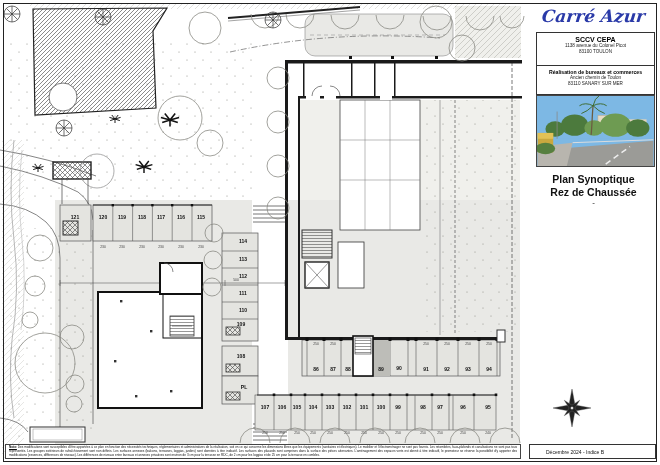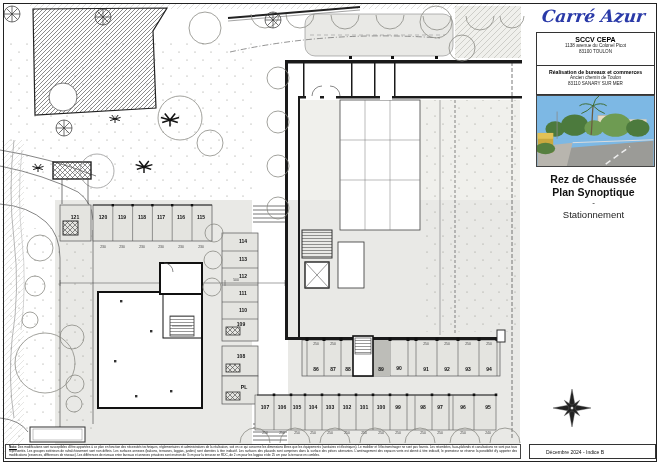--- a/index.html
+++ b/index.html
@@ -396,24 +396,23 @@
         <polygon points="0,52 36,48 30,72 0,72" fill="#b8b5ae"></polygon>
         <path d="M36,48 L119,45" stroke="#ddd" stroke-width="1"></path>
         <path d="M70,70 L95,52" stroke="#eee" stroke-width="1.5" stroke-dasharray="6,4"></path>
         <rect x="0" y="38" width="16" height="20" fill="#caa83f"></rect>
         <rect x="0" y="38" width="16" height="6" fill="#e2c257"></rect>
         <ellipse cx="8" cy="54" rx="10" ry="6" fill="#567f3f"></ellipse>
       </svg>
     </div>
 
     <div class="dtitle">
+      <div class="dt1">Plan Synoptique</div>
       <div class="dt1">Rez de Chaussée</div>
-      <div class="dt1">Plan Synoptique</div>
       <div class="dsep">-</div>
-      <div class="dsub">Stationnement</div>
     </div>
   </div>
 
   <svg id="compass" viewBox="-22 -22 44 44">
     <polygon points="0,-19 3,-3 19,0 3,3 0,19 -3,3 -19,0 -3,-3" fill="#222" stroke="#444" stroke-width="0.4"></polygon>
     <polygon points="0,-11 2,-2 11,0 2,2 0,11 -2,2 -11,0 -2,-2" fill="#222" stroke="#666" stroke-width="0.4" transform="rotate(45)"></polygon>
     <circle r="1.5" fill="#fff" stroke="#222" stroke-width="0.5"></circle>
   </svg>
 
   <div id="notes-box">

